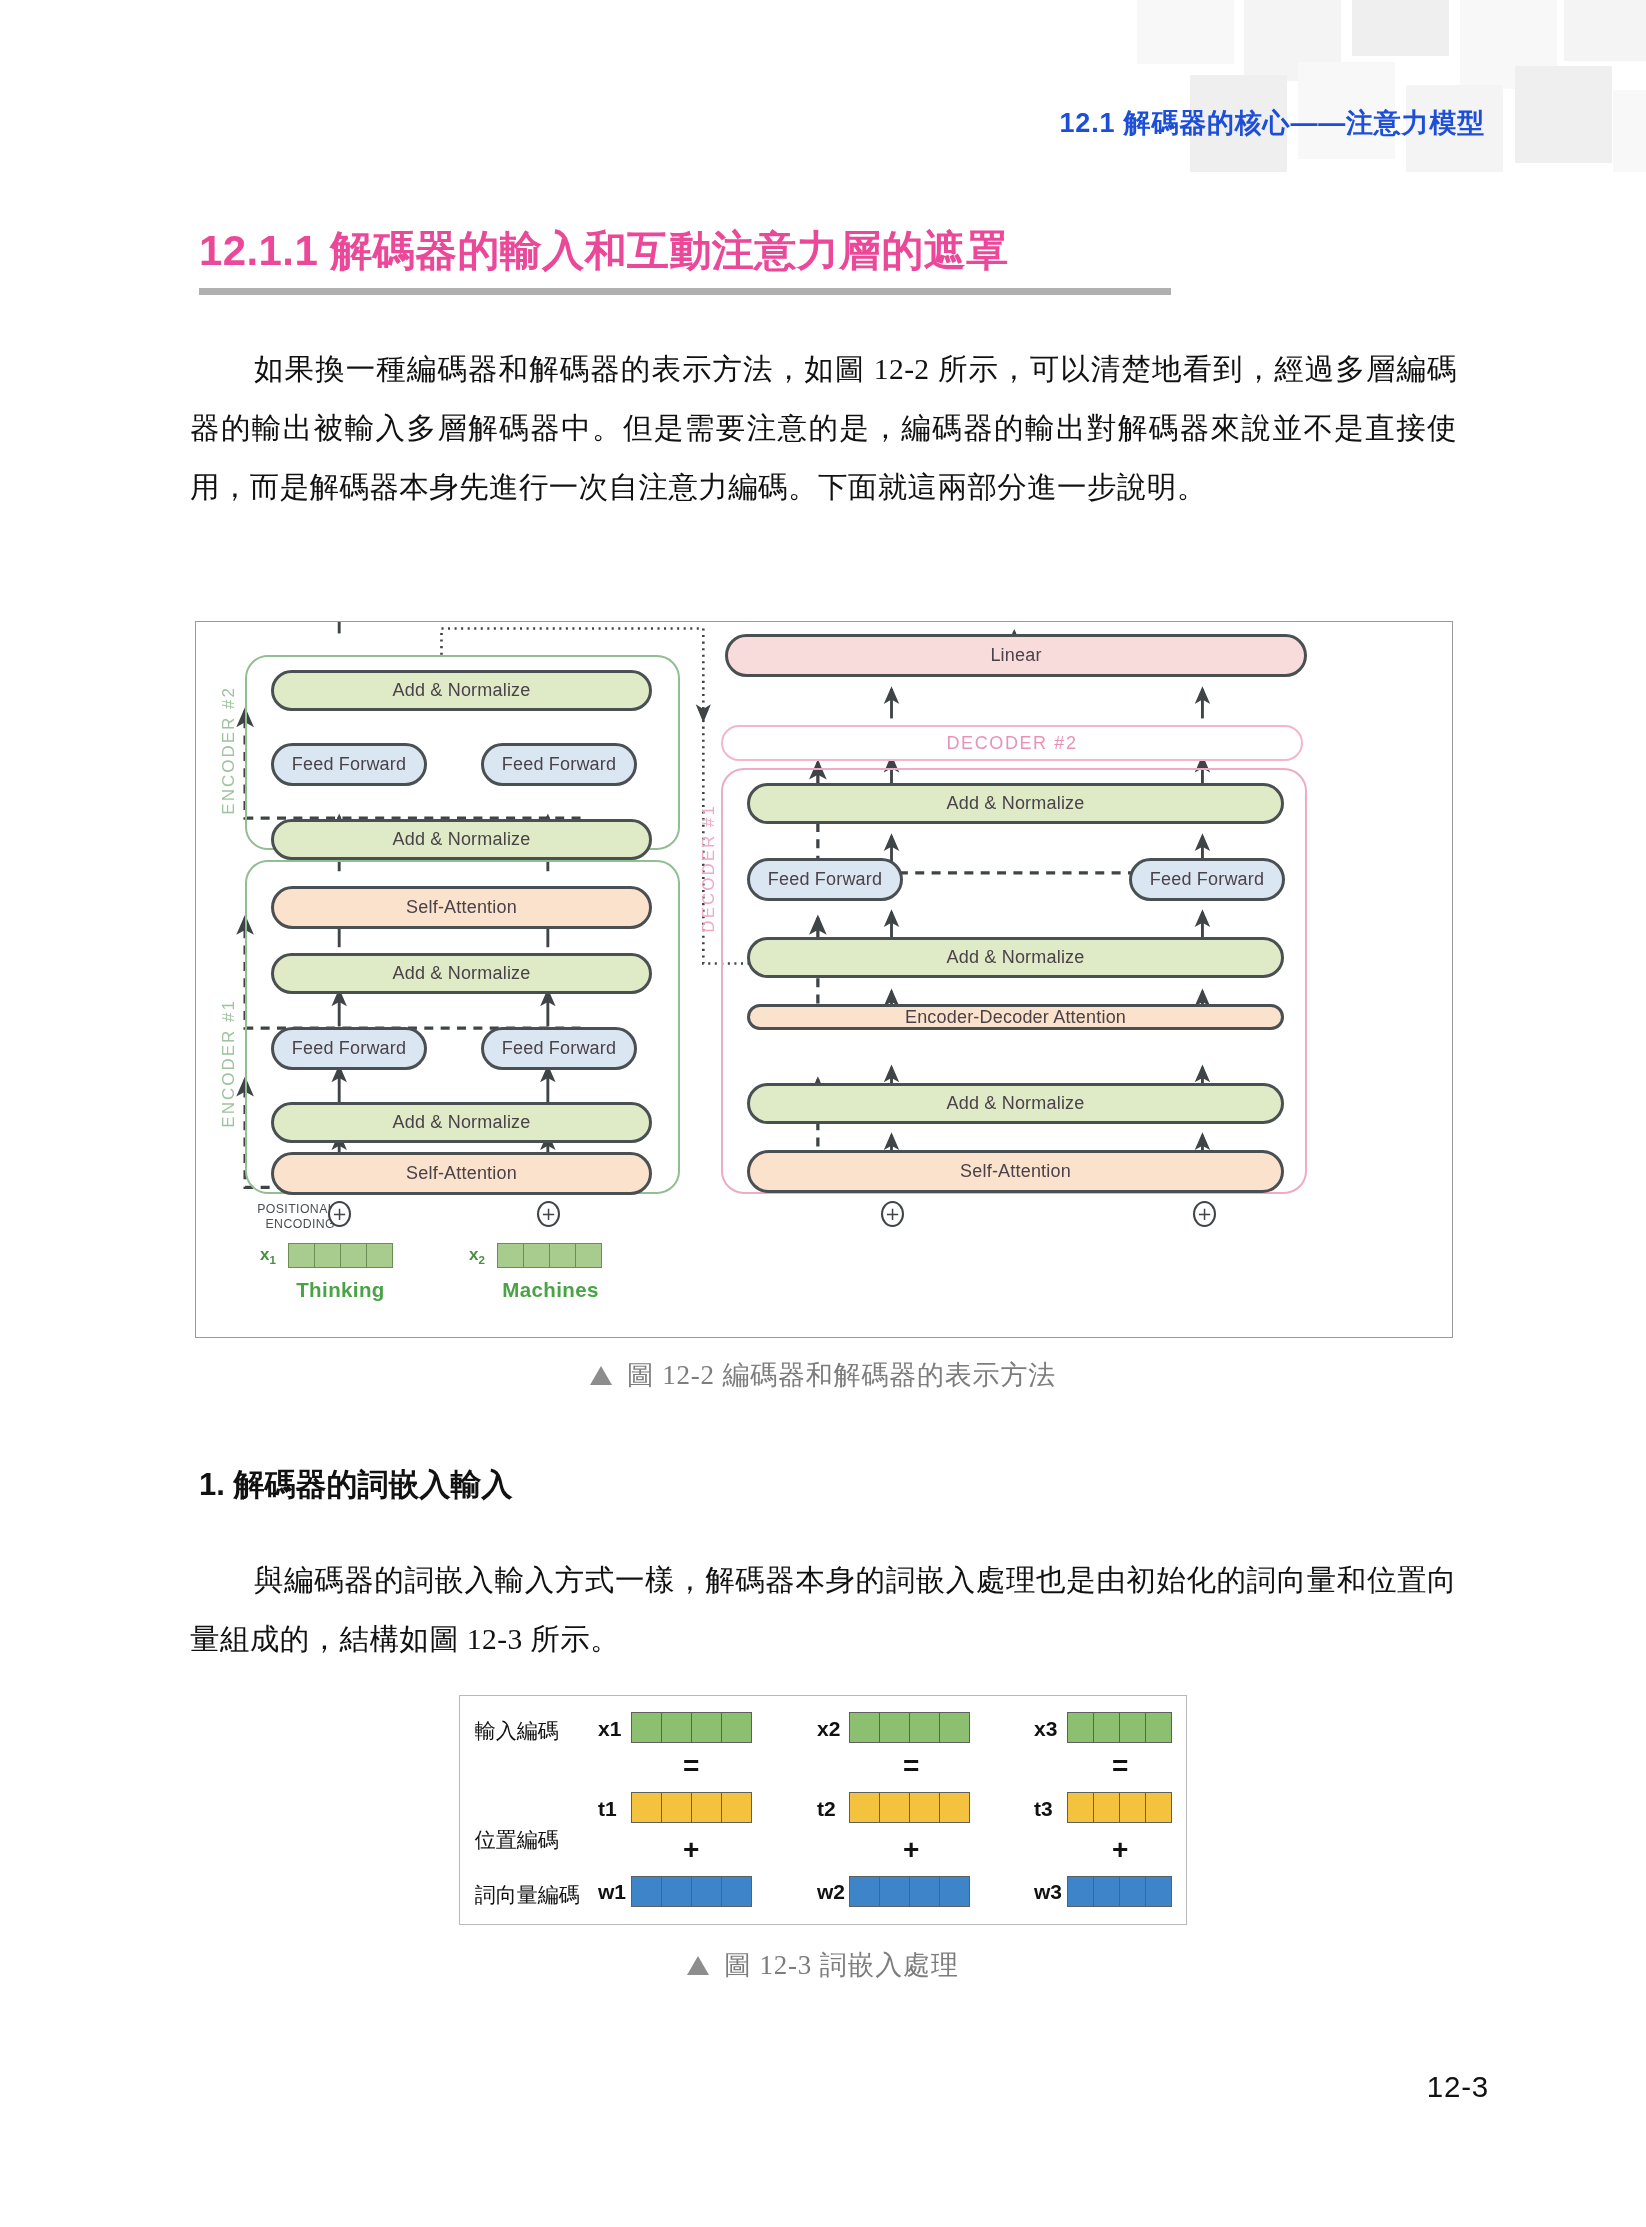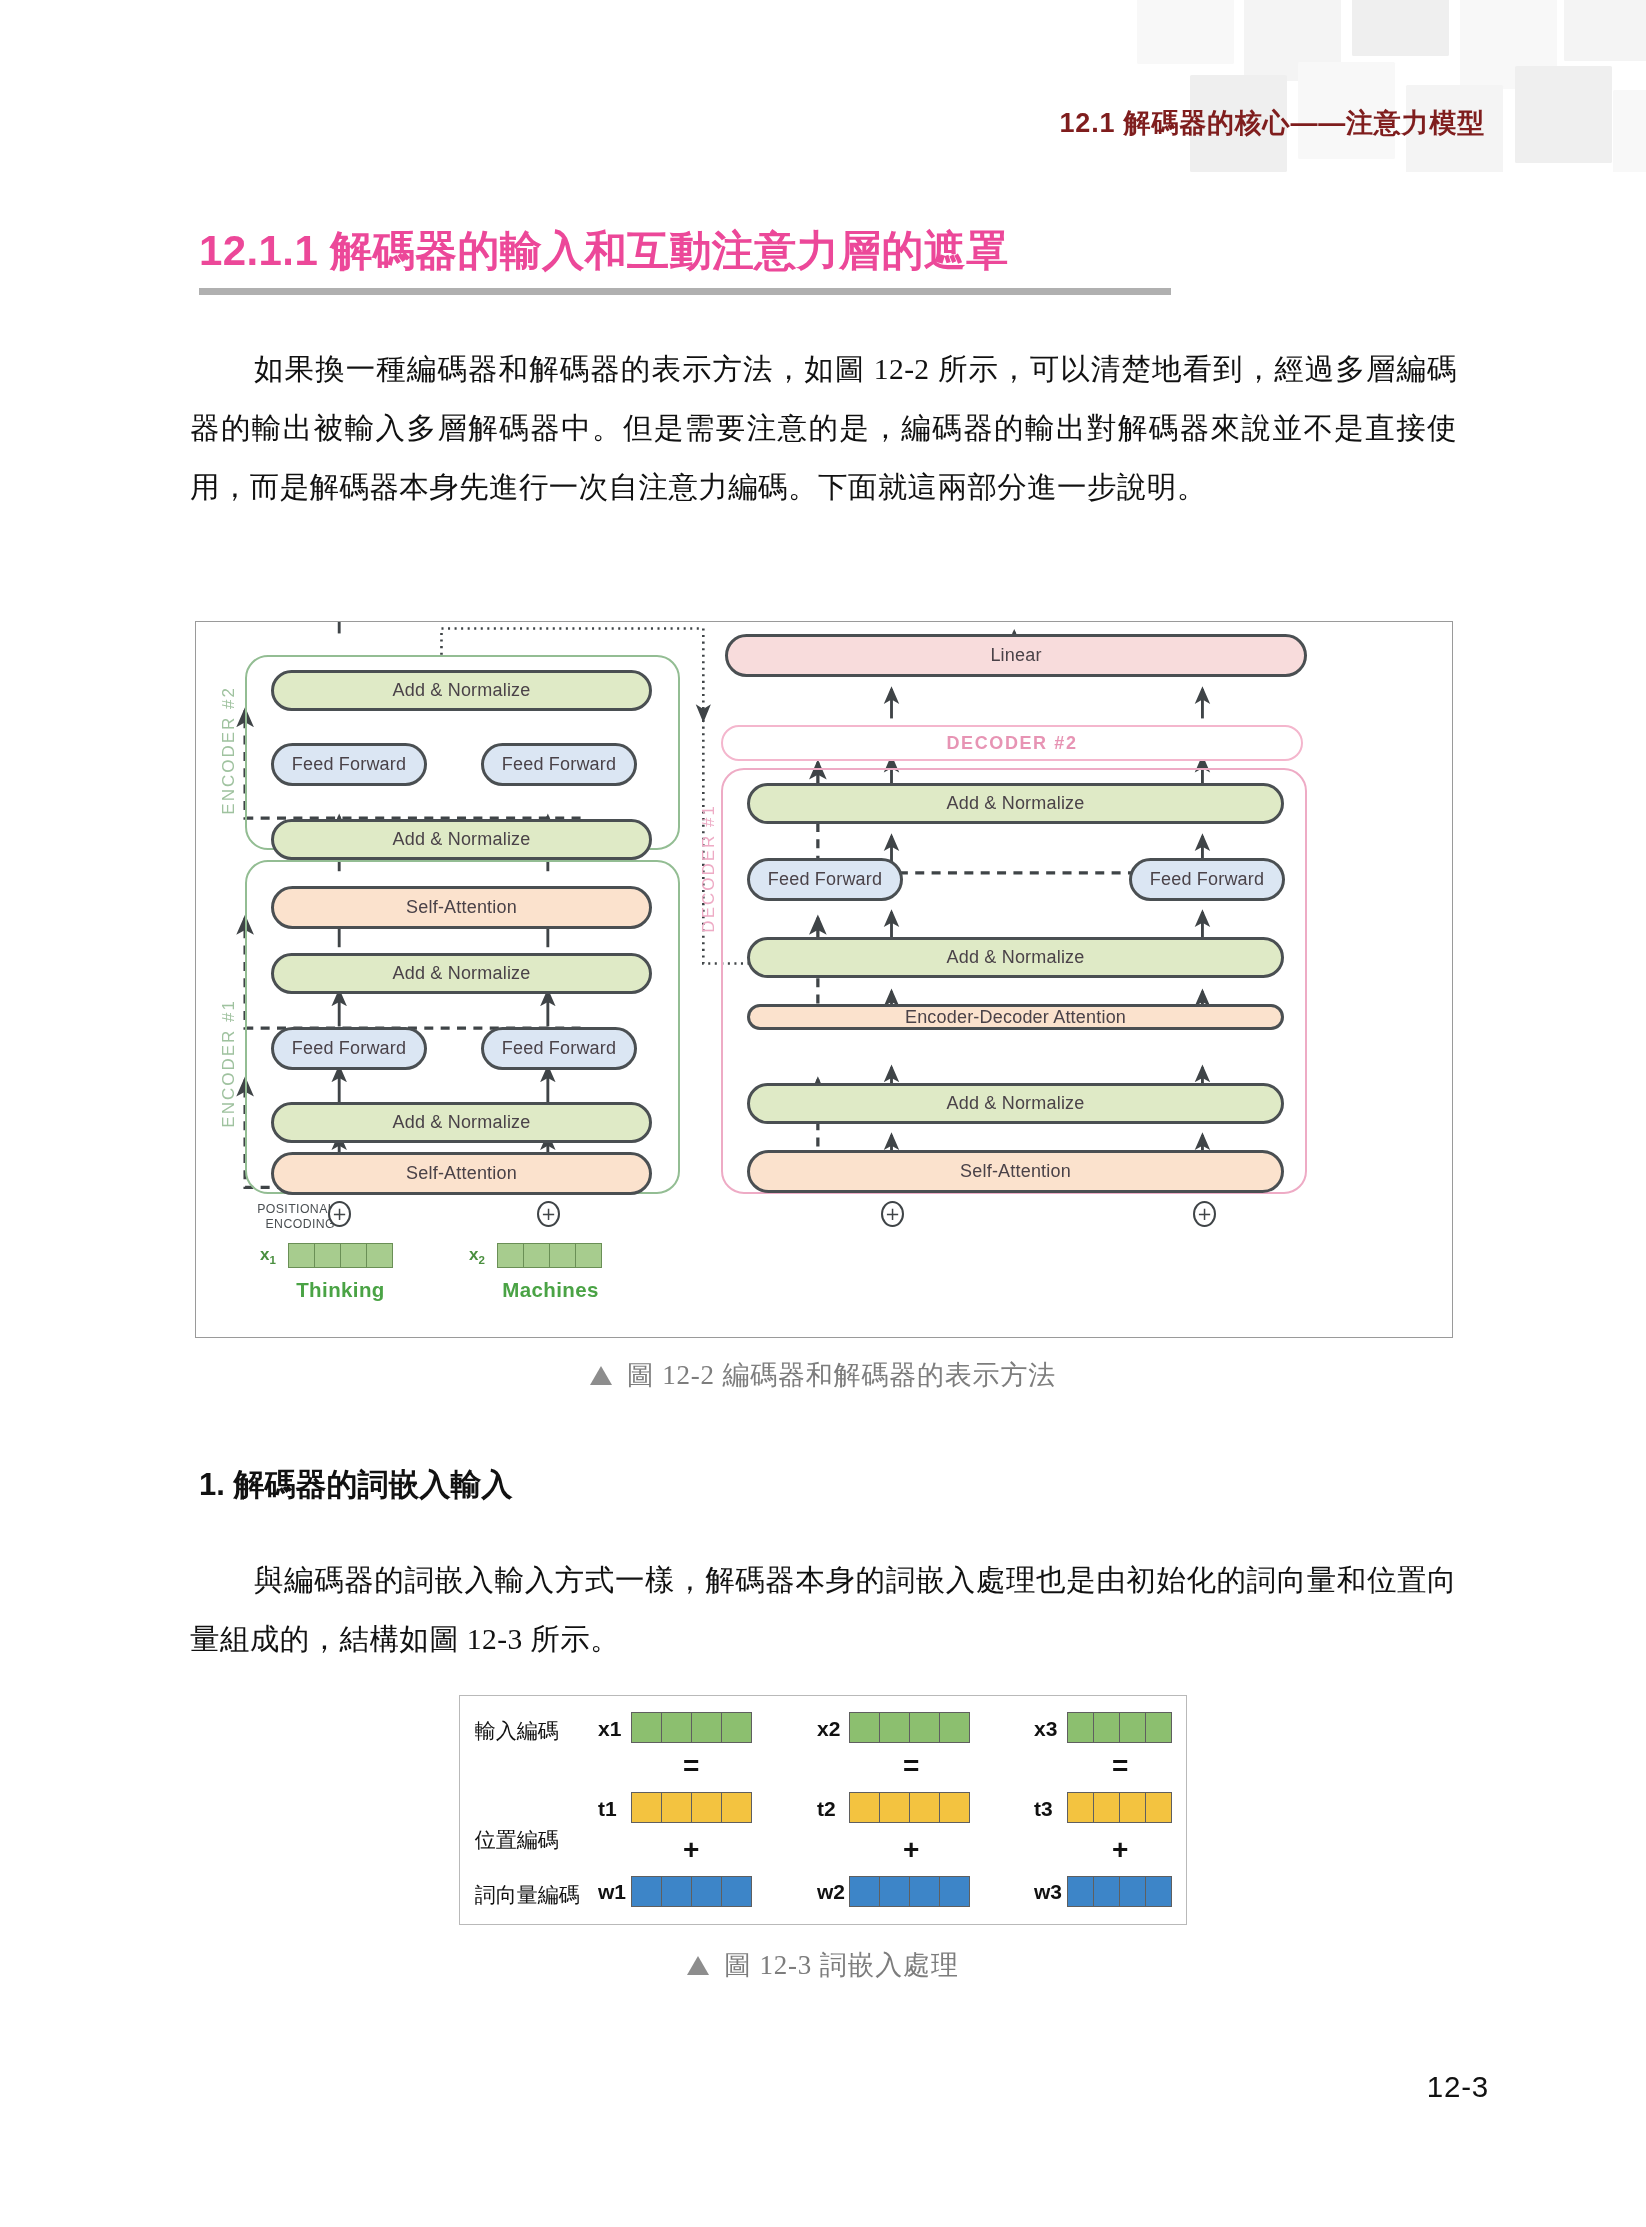--- a/index.html
+++ b/index.html
@@ -19,21 +19,21 @@
   #corner-deco .cube{
     position:absolute;background:#f4f4f4;
     border-radius:1.6px;
   }
   #corner-deco .cube.l{background:#f8f8f8;}
   #corner-deco .cube.d{background:#efefef;}
 
   
   #running-head{
     position:absolute;top:105px;right:161px;
-    font-size:27px;letter-spacing:0.8px;color:#7f1d1d;
+    font-size:27px;letter-spacing:0.8px;color:#1d4ed8;
     font-family:"Liberation Sans","DejaVu Sans",sans-serif;
     font-weight:600;white-space:nowrap;
   }
 
   
   #section-heading{
     position:absolute;left:199px;top:223px;width:1164px;
   }
   #section-heading .htext{
     font-family:"Liberation Sans","DejaVu Sans",sans-serif;
@@ -118,21 +118,21 @@
     white-space:nowrap;
   }
   .group-label.enc{color:#9fc29f;}
   .group-label.dec{color:#eeabc5;}
 
   .dec2-band{
     position:absolute;box-sizing:border-box;
     border:2.5px solid #f4b6cd;border-radius:23px;background:#fff;
     display:flex;align-items:center;justify-content:center;
     font-family:"Liberation Sans","DejaVu Sans",sans-serif;
-    font-size:18px;color:#e794b4;letter-spacing:1.6px;font-weight:bold;
+    font-size:18px;color:#e794b4;letter-spacing:1.6px;
   }
 
   .pos-label{
     position:absolute;
     font-family:"Liberation Sans","DejaVu Sans",sans-serif;
     font-size:12.3px;color:#4a4f52;line-height:14.8px;text-align:right;
     letter-spacing:0.4px;
   }
   .plus-circle{
     position:absolute;width:23px;height:26px;border-radius:50%;

